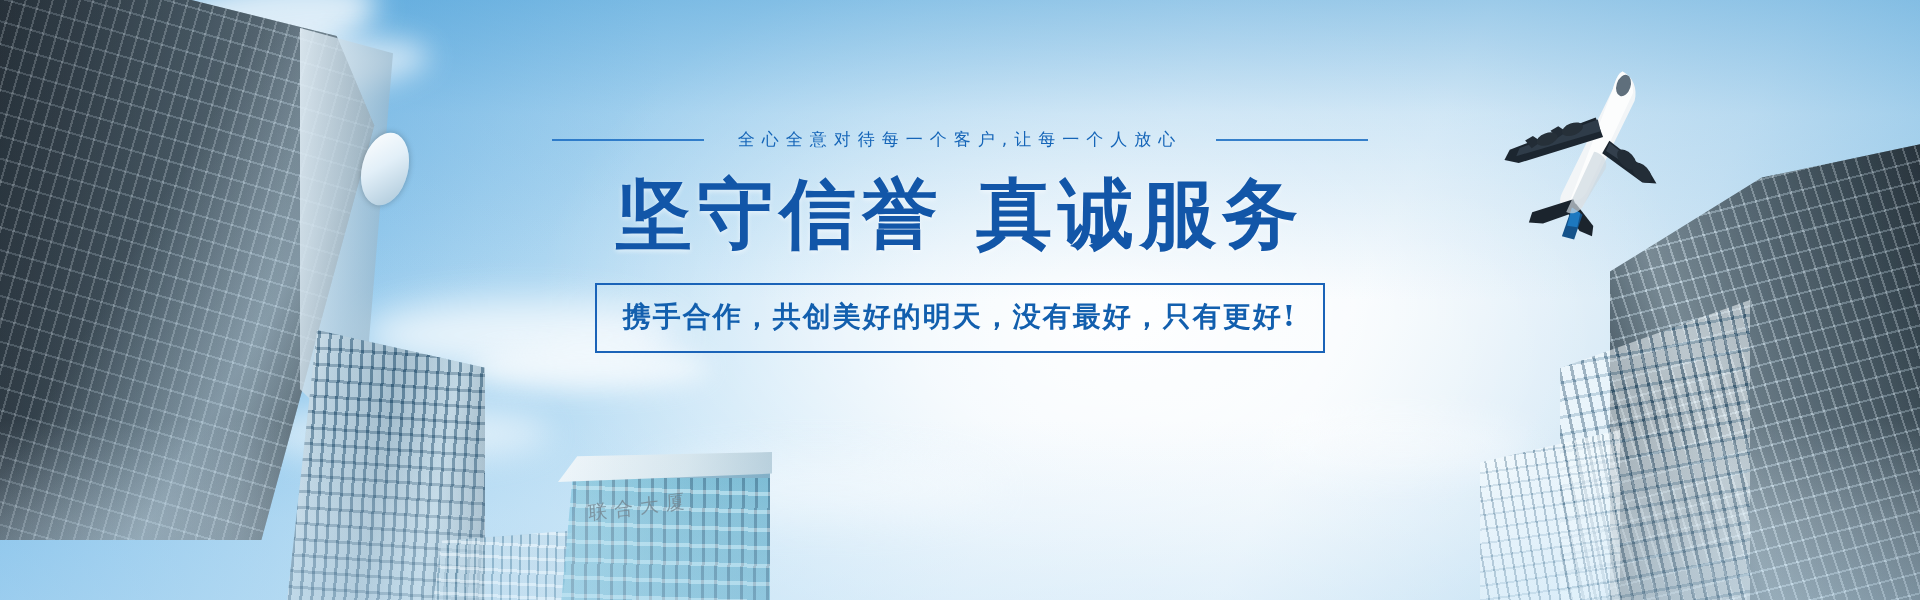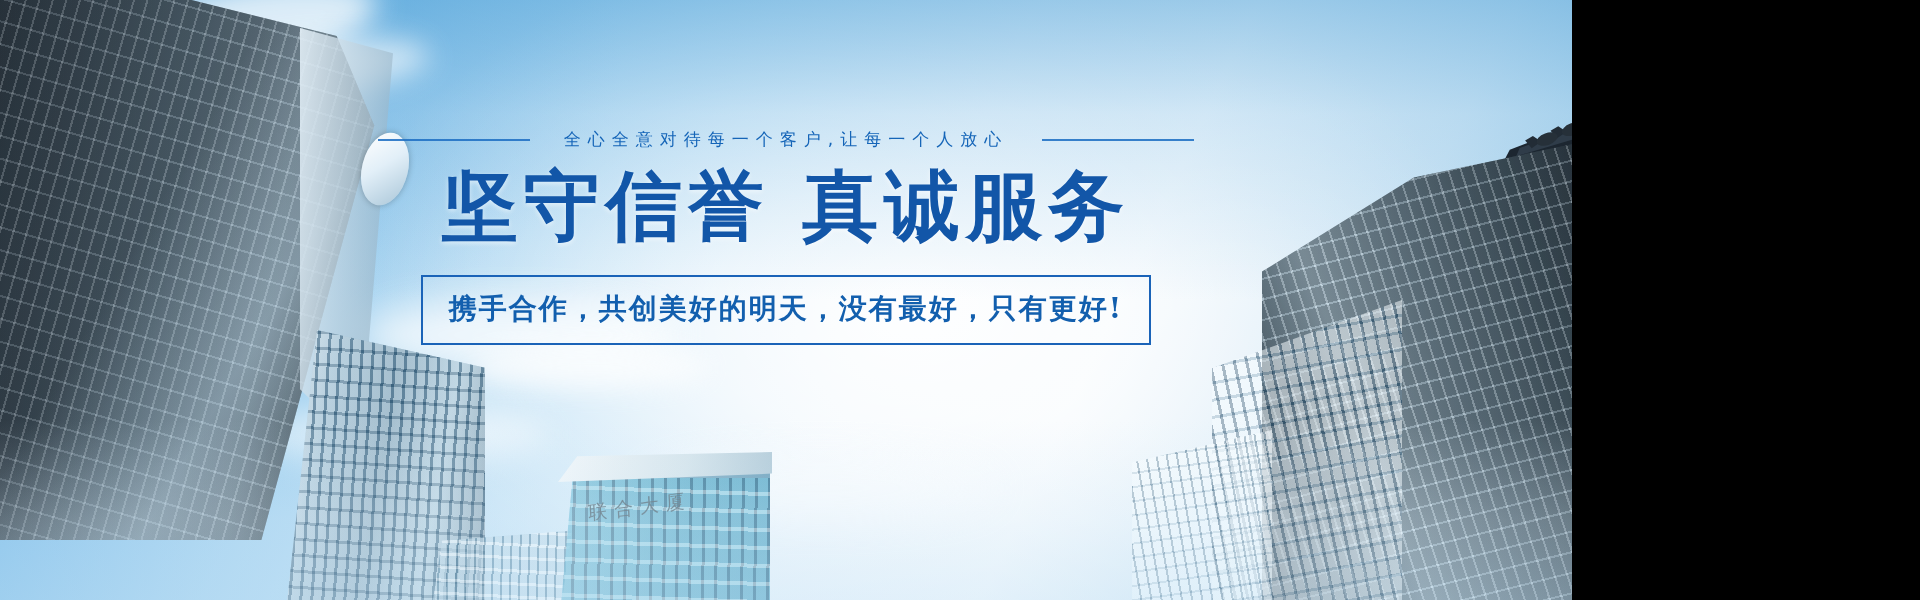--- a/index.html
+++ b/index.html
@@ -2,21 +2,21 @@
 <html><head>
 <meta charset="utf-8">
 <style>
   html, body {
     margin: 0;
     padding: 0;
     background: #000;
   }
   .banner {
     position: relative;
-    width: 1572px;
+    width: 1920px;
     height: 600px;
     overflow: hidden;
     font-family: "Liberation Sans", "DejaVu Sans", sans-serif;
     background: linear-gradient(160deg, #6fb6e6 0%, #8fc9ec 14%, #b6dcf3 30%, #d8ecf8 48%, #eaf4fb 62%, #f2f8fc 74%, #dceaf6 86%, #bcd9ee 100%);
   }
 
   
   .sky {
     position: absolute;
     inset: 0;
@@ -225,21 +225,21 @@
   }
   .tagline {
     font-family: "DejaVu Sans", sans-serif;
     font-size: 17px;
     font-weight: 500;
     letter-spacing: 7px;
     color: #1565b8;
     white-space: nowrap;
   }
   .headline {
-    margin-top: 16px;
+    margin-top: 24px;
     font-family: "DejaVu Serif", "Liberation Serif", serif;
     font-weight: 700;
     font-size: 76px;
     letter-spacing: 6px;
     color: #1256a8;
     white-space: nowrap;
     line-height: 1.02;
     text-shadow: 0 2px 5px rgba(255,255,255,0.55);
   }
   .subtitle-wrap {

